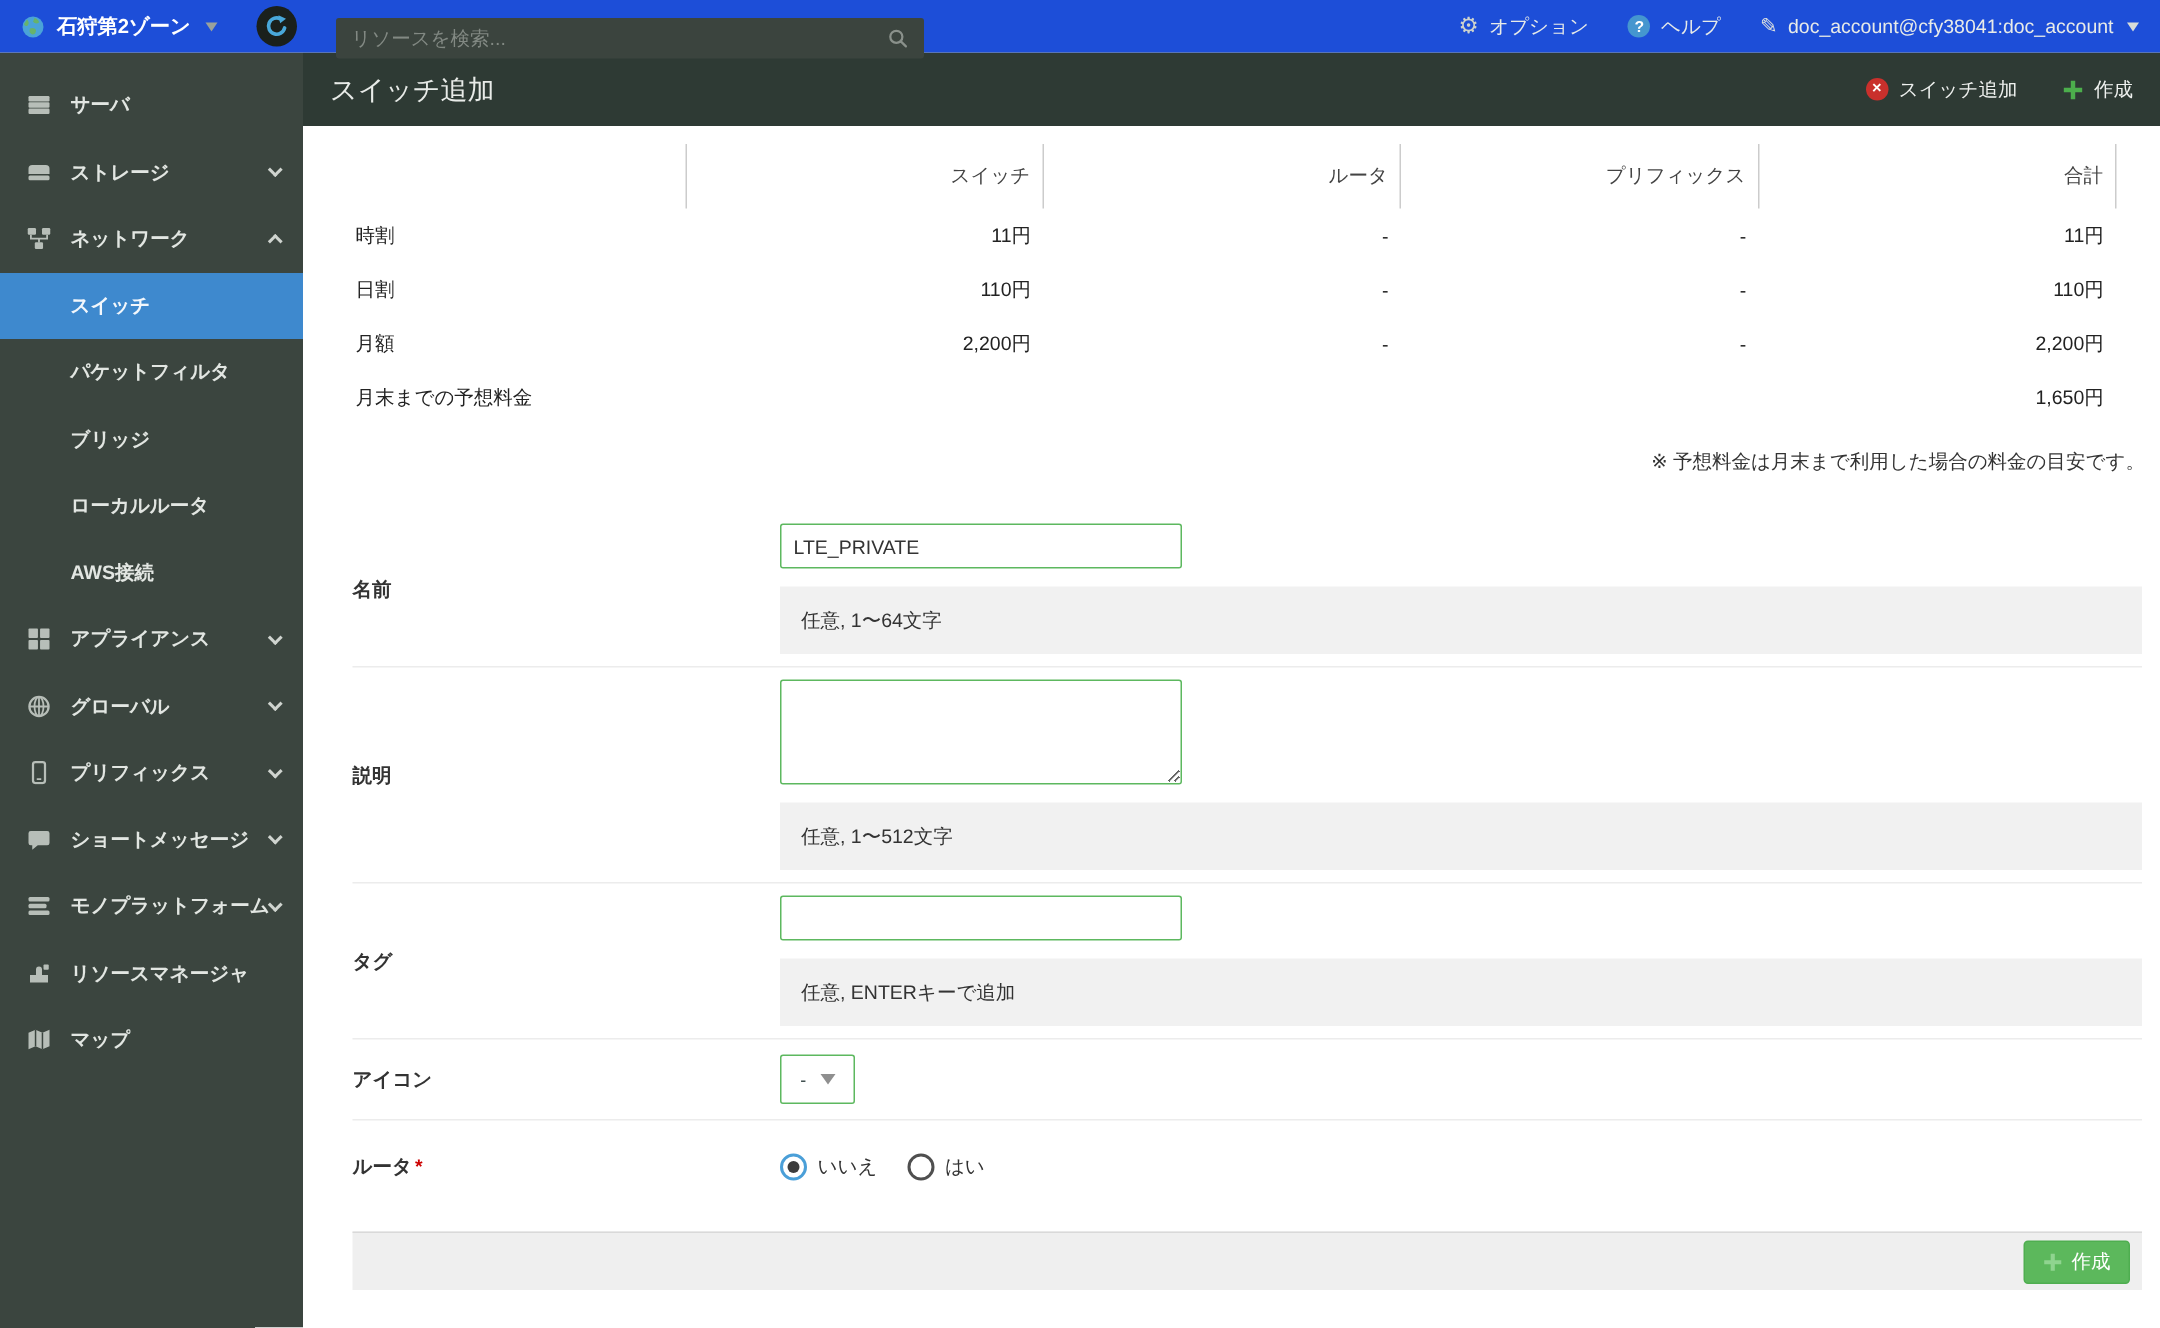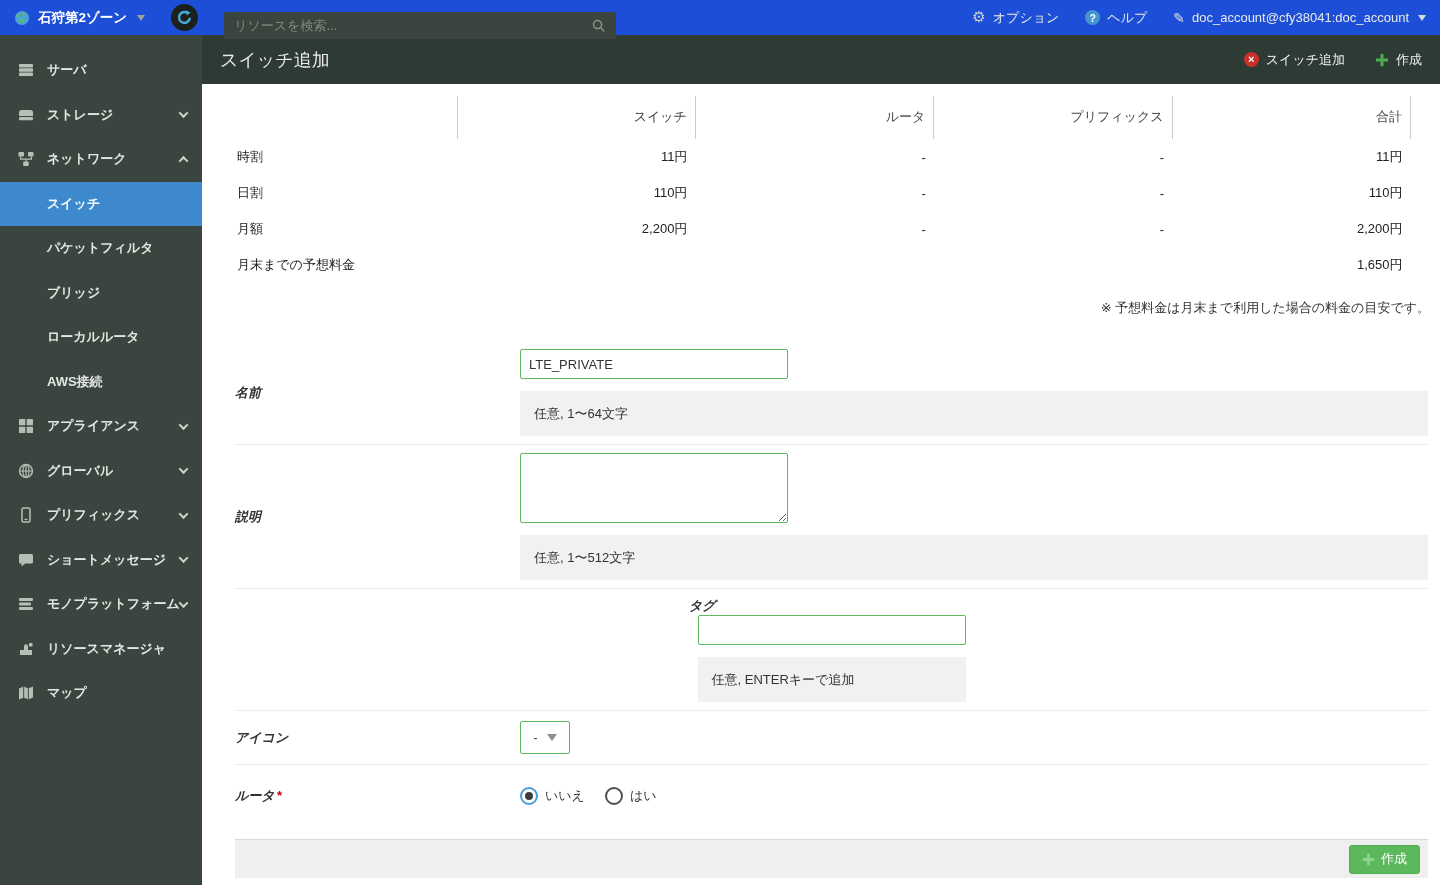--- a/index.html
+++ b/index.html
@@ -47,24 +47,24 @@
   table.pricing col.c0 { width:222px; }
   table.pricing th { font-weight:normal; color:#444; font-size:13px; text-align:right; padding:12px 8px 13px; border-right:1px solid #ccc; }
   table.pricing td { font-size:13px; color:#222; text-align:right; padding:9px 8px; }
   table.pricing td.lab, table.pricing th.lab { text-align:left; padding-left:2px; }
   .pricing-note { width:1195px; text-align:right; margin-top:16px; font-size:13px; color:#333; }
 
   .form { margin-top:28px; }
   .form-row { display:flex; align-items:center; border-bottom:1px solid #ececec; }
   .form-row.r-name { padding:4px 0 8px; }
   .form-row.r-desc { padding:8px 0; }
-  .form-row.r-tag  { padding:8px 0;flex-direction:column; }
+  .form-row.r-tag  { padding:8px 0; }
   .form-row.r-icon { padding:10px 0; }
   .form-row.r-router { padding:22px 0; border-bottom:none; }
-  .form-label { width:285px; flex:none; font-weight:bold; font-size:13px; color:#333;font-style:italic; }
+  .form-label { width:285px; flex:none; font-weight:bold; font-size:13px; color:#333; }
   .req { color:#cc0000; margin-left:2px; }
   .form-control { flex:1; min-width:0; }
   .txt-input { width:268px; height:30px; border:1px solid #5db85f; border-radius:2px; padding:0 8px; font-size:13px; color:#333; font-family:inherit; outline:none; display:block; }
   .txt-area { width:268px; height:70px; border:1px solid #5db85f; border-radius:2px; padding:6px 8px; font-size:13px; font-family:inherit; outline:none; resize:both; display:block; }
   .help-box { margin-top:12px; height:45px; background:#f1f1f1; display:flex; align-items:center; padding-left:14px; font-size:13px; color:#333; }
   .icon-select { width:50px; height:33px; border:1px solid #5db85f; border-radius:2px; display:flex; align-items:center; justify-content:center; gap:9px; cursor:pointer; background:#fff; }
   .icon-select .dash { color:#344; font-size:12px; line-height:1; }
   .tri-down { width:0; height:0; border-left:5.5px solid transparent; border-right:5.5px solid transparent; border-top:7px solid #8f8f8f; }
   .radio-group { display:flex; align-items:center; gap:20px; }
   .radio-opt { display:flex; align-items:center; gap:7px; cursor:pointer; }

